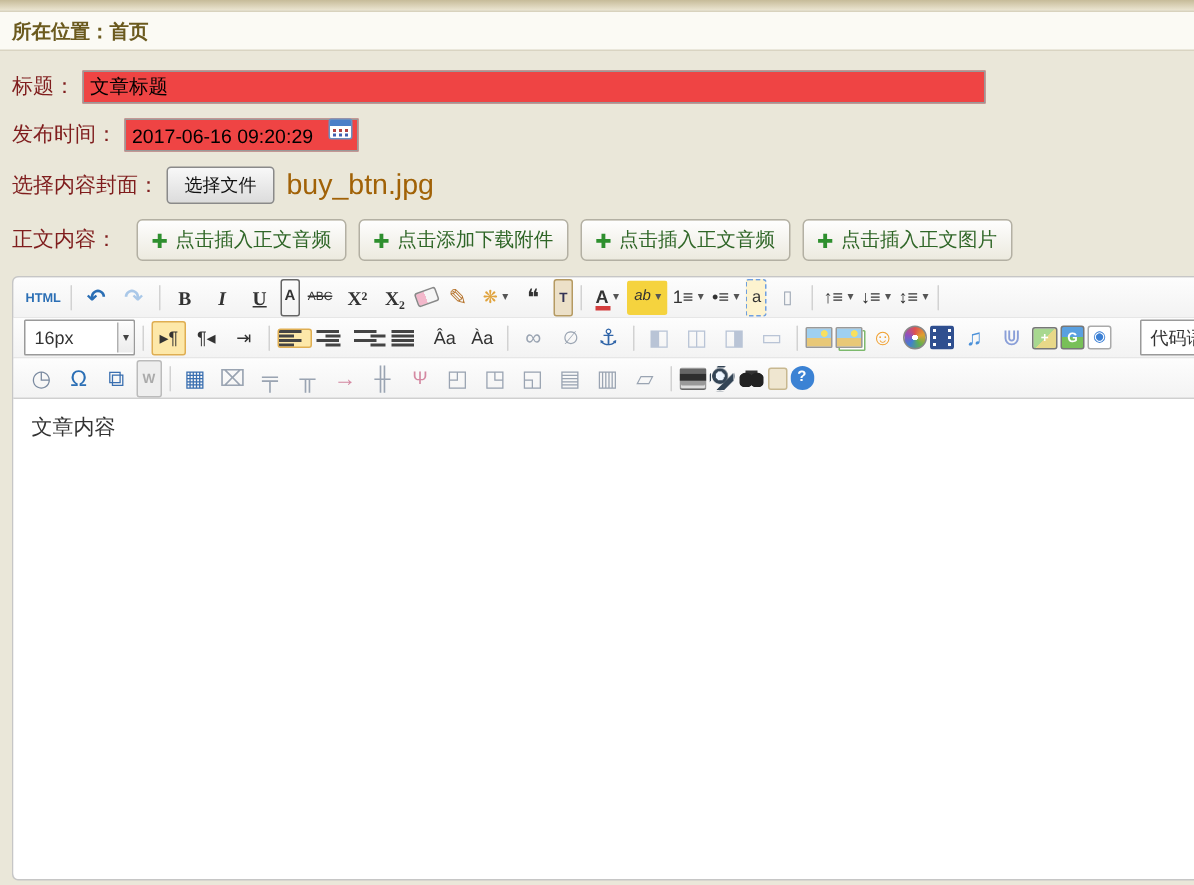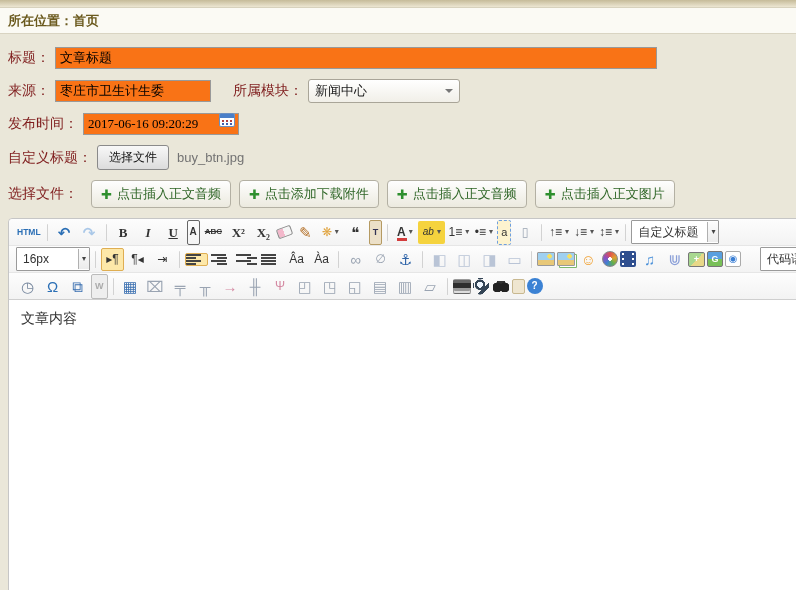--- a/index.html
+++ b/index.html
@@ -11,41 +11,41 @@
   }
   
   .topstrip{height:7px;background:linear-gradient(#c6bb99,#ece6d2);border-bottom:1px solid #d8d2bd}
   .crumbbar{height:25px;line-height:25px;background:#fbfaf4;border-bottom:1px solid #d9d4c2;
     padding:0 8px;font-size:13px;font-weight:bold;color:#6b5a1e}
   .crumbbar .crumb-link{cursor:pointer}
   
   .form{padding:13px 8px 0 8px}
   .frow{display:flex;align-items:center;margin-bottom:10px}
   .flabel{font-size:14px;color:#7f1d1d;margin-right:5px;white-space:nowrap}
-  input.txt{border:1px solid #999;height:20px;padding:0 4px;font-size:13px;background:#f97316;
-    font-family:Liberation Serif, serif;color:#000;box-sizing:content-box}
+  input.txt{border:1px solid #999;height:20px;padding:0 4px;font-size:13px;background:#ef4444;
+    font-family:Liberation Sans, sans-serif;color:#000;box-sizing:content-box}
   .w-title{width:592px}
   .w-source{width:146px}
   .w-date{width:146px;padding-right:22px}
   .ml-module{margin-left:22px}
   .selectbox{width:138px;height:22px;border:1px solid #a9a598;border-radius:3px;
     background:linear-gradient(#ffffff,#f1efe8);display:flex;align-items:center;
     padding:0 6px;font-size:13px;cursor:pointer}
   .chev{margin-left:auto;width:0;height:0;border:4px solid transparent;border-top-color:#777;margin-top:4px}
   .datewrap{position:relative;display:inline-flex;align-items:flex-start}
   .cal{position:absolute;right:4px;width:14px;height:12px;border:1px solid #6a8fc0;border-radius:2px;
     background-color:#fff;cursor:pointer;
     background-image:repeating-linear-gradient(90deg,#b04040 0 2px,transparent 2px 4px),
                      repeating-linear-gradient(90deg,#4060b0 0 2px,transparent 2px 4px),
                      linear-gradient(#4a7fc8,#4a7fc8);
     background-size:10px 2px,10px 2px,100% 4px;
     background-position:2px 6px,2px 9px,0 0;background-repeat:no-repeat}
   .filebtn{border:1px solid #8a8a8a;border-radius:3px;background:linear-gradient(#f8f8f8,#dcdcdc);
     padding:3px 11px;font-size:12px;font-family:Liberation Serif, serif;cursor:pointer;color:#111}
-  .filename{margin-left:8px;font-size:13px;color:#737373}
+  .filename{margin-left:8px;font-size:19px;color:#a16207}
   .insrow{display:flex;align-items:center;gap:8px}
   .ins-btn{display:inline-flex;align-items:center;gap:5px;border:1px solid #b3b0a3;border-radius:4px;
     background:linear-gradient(#fefefe,#eceadf);padding:4px 9px;font-size:13px;color:#2f6627;
     cursor:pointer;font-family:inherit}
   .plus{color:#2e8f2e;font-weight:bold;font-size:13px;line-height:1}
   
   .editor{margin-left:8px;width:832px;border:1px solid #c6c6c6;border-radius:4px;background:#fbfbfb;
     box-sizing:border-box}
   .tb-row{display:flex;align-items:center;height:26px;padding:0 6px;
     border-bottom:1px solid #e6e6e6;background:linear-gradient(#fdfdfd,#f3f3f3)}
@@ -56,21 +56,21 @@
   
   .tb-item{display:inline-flex;align-items:center;justify-content:center;min-width:21px;height:21px;
     margin:0 1px;font-size:12px;color:#333;cursor:pointer;border:1px solid transparent;border-radius:2px;
     white-space:nowrap;line-height:1}
   .sep{min-width:1px;width:1px;height:17px;background:#d2d2d2;margin:0 4px;padding:0;border:none;cursor:default}
   .big{font-size:15px}
   .bold{font-weight:bold}
   .serif{font-family:"Liberation Serif","DejaVu Serif",serif;font-size:13px;font-weight:bold}
   .ital{font-style:italic}
   .undl{text-decoration:underline}
-  .strike{font-size:8px;font-weight:bold;text-decoration:line-through}
+  .strike{font-size:8px;font-weight:normal;text-decoration:line-through}
   .boxA{font-size:10px;font-weight:bold;border:1px solid #666;padding:1px 2px;min-width:0}
   .htmlbtn{font-size:8.5px;font-weight:bold;color:#2b6fb5}
   .dd::after{content:"▾";font-size:8px;color:#555;margin-left:3px}
   .fontcolor{font-weight:bold;font-size:12px;
     background:linear-gradient(#d33c3c,#d33c3c) no-repeat 3px 16px/10px 3px}
   .hl{background:#f5d33e;font-size:10px;font-style:italic;padding:0 2px}
   .abox{font-size:11px;border:1px dashed #6f9fe0;background:#fdf3cf;padding:1px 3px;min-width:0}
   .clipT{font-size:9px;font-weight:bold;color:#335;background:#ece0c8;border:1px solid #b59a62;
     border-radius:2px;padding:1px 3px;min-width:0}
   .eraser{width:13px;height:8px;min-width:0;border:1px solid #888;border-radius:2px;
@@ -135,46 +135,37 @@
   <span>所在位置：</span><span class="crumb-link">首页</span>
 </div>
 
 <div class="form">
 
   <div class="frow">
     <span class="flabel">标题：</span>
     <input class="txt w-title" type="text" value="文章标题" style="">
   </div>
 
-  <div class="frow">
-    <span class="flabel">来源：</span>
-    <input class="txt w-source" type="text" value="枣庄市卫生计生委" style="">
-    <span class="flabel ml-module">所属模块：</span>
-    <div class="selectbox">
-      <span>新闻中心</span>
-      <span class="chev"></span>
-    </div>
-  </div>
 
   <div class="frow">
     <span class="flabel">发布时间：</span>
     <span class="datewrap">
       <input class="txt w-date" type="text" value="2017-06-16 09:20:29" style="">
       <span class="cal"></span>
     </span>
   </div>
 
   <div class="frow">
-    <span class="flabel">自定义标题：</span>
+    <span class="flabel">选择内容封面：</span>
     <button class="filebtn">选择文件</button>
     <span class="filename">buy_btn.jpg</span>
   </div>
 
   <div class="frow insrow">
-    <span class="flabel">选择文件：</span>
+    <span class="flabel">正文内容：</span>
     <span class="insrow">
         <button class="ins-btn">
           <span class="plus">✚</span>
           <span>点击插入正文音频</span>
         </button>
         <button class="ins-btn">
           <span class="plus">✚</span>
           <span>点击添加下载附件</span>
         </button>
         <button class="ins-btn">
@@ -214,21 +205,20 @@
       <span class="tb-item hl dd">ab</span>
       <span class="tb-item dd">1≡</span>
       <span class="tb-item dd">•≡</span>
       <span class="tb-item abox">a</span>
       <span class="tb-item c-gray">▯</span>
       <span class="tb-item sep"></span>
       <span class="tb-item dd">↑≡</span>
       <span class="tb-item dd">↓≡</span>
       <span class="tb-item dd">↕≡</span>
       <span class="tb-item sep"></span>
-      <span class="tb-item box-dd ctitle">自定义标题</span>
     </div>
   <div class="tb-row">
       <span class="tb-item box-dd fsize">16px</span>
       <span class="tb-item sep"></span>
       <span class="tb-item active">▸¶</span>
       <span class="tb-item">¶◂</span>
       <span class="tb-item">⇥</span>
       <span class="tb-item sep"></span>
       <span class="tb-item al al-l active"></span>
       <span class="tb-item al al-c"></span>

